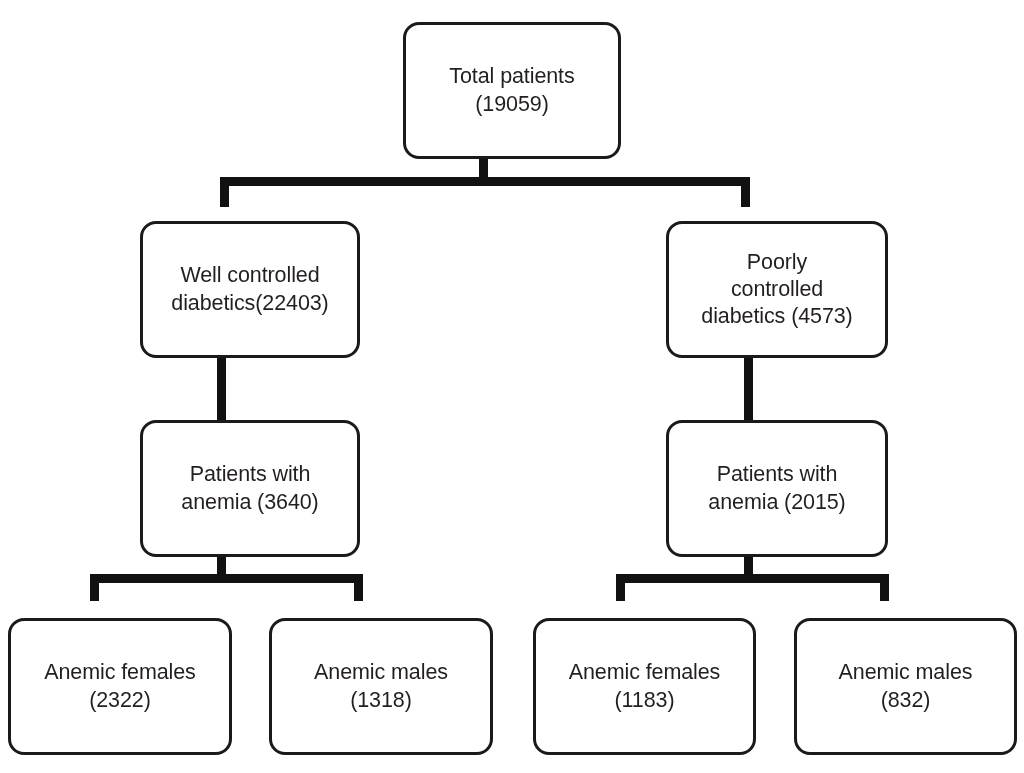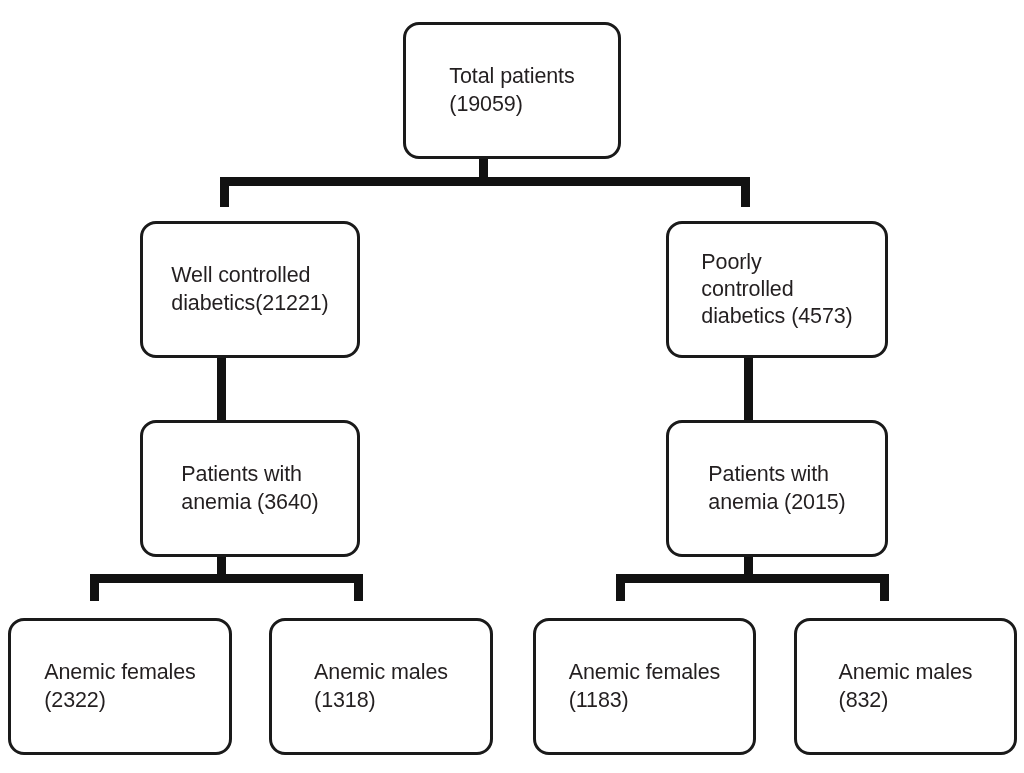--- a/index.html
+++ b/index.html
@@ -23,21 +23,21 @@
   
   .node {
     position: absolute;
     box-sizing: border-box;
     background: #ffffff;
     border: 3px solid #1a1a1a;
     border-radius: 16px;
     display: flex;
     align-items: center;
     justify-content: center;
-    text-align: left;
+    text-align: center;
     z-index: 3;
   }
   .node .node-label {
     font-size: 21.5px;
     line-height: 1.26;
     letter-spacing: -0.1px;
     color: #231f20;
     white-space: pre-line;
     padding: 0 6px;
   }
@@ -137,21 +137,21 @@
   <div class="stub" id="stub-right-l"></div>
   <div class="stub" id="stub-right-r"></div>
 
   <div class="node" id="node-root">
     <span class="node-label">Total patients
 (19059)</span>
   </div>
 
   <div class="node" id="node-well">
     <span class="node-label">Well controlled
-diabetics(21221)</span>
+diabetics(22403)</span>
   </div>
 
   <div class="node" id="node-poor">
     <span class="node-label">Poorly
 controlled
 diabetics (4573)</span>
   </div>
 
   <div class="node" id="node-anemia-well">
     <span class="node-label">Patients with

